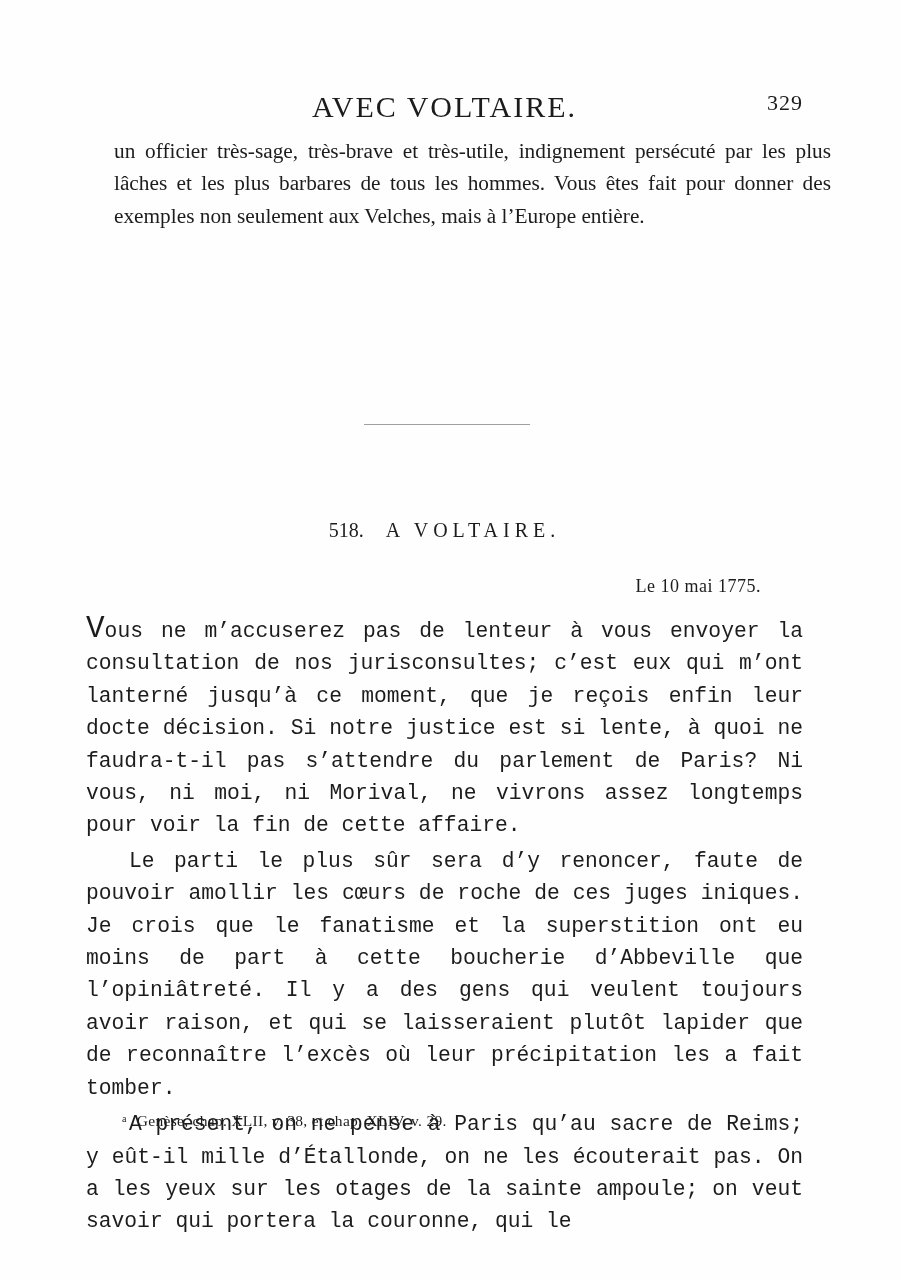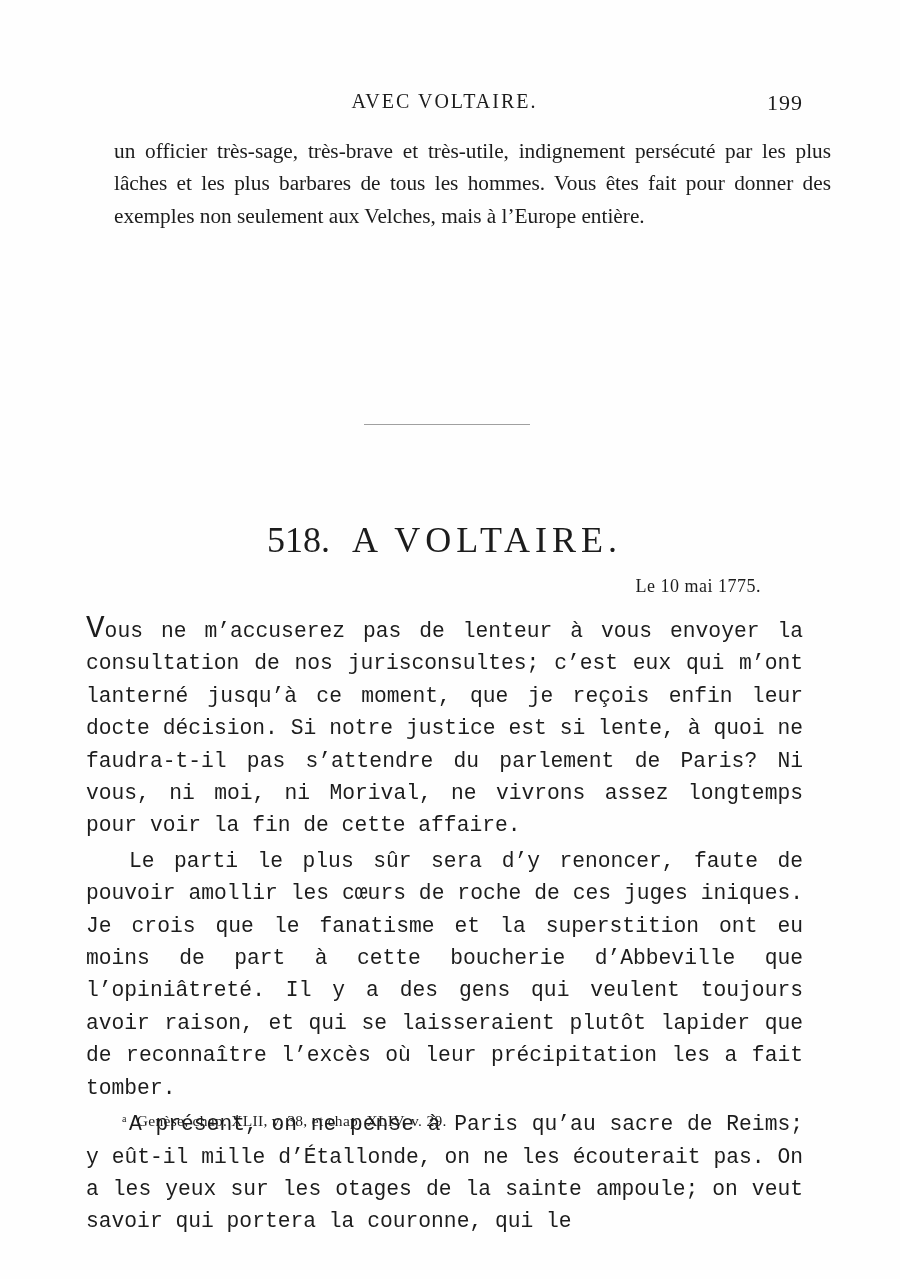--- a/index.html
+++ b/index.html
@@ -7,54 +7,54 @@
       width: 900px; height: 1279px; background: #fefefe; color: #1c1c1c;
       font-family: "Liberation Serif", "DejaVu Serif", serif;
       position: relative; overflow: hidden;
     }
     .page { position: absolute; left: 86px; top: 0; width: 717px; }
     .running-head {
       position: absolute; top: 88px; left: 0; width: 717px; height: 30px;
     }
     .running-title {
       position: absolute; left: 0; width: 717px; text-align: center;
-      font-size: 20px; letter-spacing: 2px; top: 2px;
+      font-size: 30px; letter-spacing: 2px; top: 2px;
     }
     .page-number { position: absolute; right: 0; top: 2px; font-size: 22px; letter-spacing: 1px; }
     .block { position: absolute; left: 0; width: 717px; }
     .para {
       font-size: 21.3px; line-height: 32.4px; text-align: justify; margin: 0;
       text-align-last: left;
     }
     .para.indent { text-indent: 43px; }
     .sup { font-size: 11px; vertical-align: 8px; margin-left: 3px; }
     .rule {
       position: absolute; left: 278px; top: 424px; width: 166px; height: 1px; background: #a0a0a0;
     }
     .letter-heading {
       position: absolute; top: 519px; left: 0; width: 717px; text-align: center;
-      font-size: 36px; letter-spacing: 1px;
+      font-size: 20px; letter-spacing: 1px;
     }
     .letter-heading .num { margin-right: 22px; letter-spacing: 0; }
     .letter-heading .title { letter-spacing: 5px; }
     .dateline { position: absolute; top: 576px; right: 42px; font-size: 18px; letter-spacing: 0.5px; }
     .dropcap { font-size: 31px; line-height: 0; }
     .footnote {
       position: absolute; top: 1112px; left: 36px; font-size: 15.5px; letter-spacing: 0.3px; text-align: center;
     }
     .footnote .mark { font-size: 10px; vertical-align: 4px; margin-right: 10px; }
   </style>
 </head>
 <body>
 
 <div class="page">
 
   <div class="running-head">
     <div class="running-title">AVEC VOLTAIRE.</div>
-    <div class="page-number">199</div>
+    <div class="page-number">329</div>
   </div>
 
   <div class="block" style="top:135px;margin-left:28px;">
     <p class="para">un officier très-sage, très-brave et très-utile, indignement persécuté par les plus lâches et les plus barbares de tous les hommes. Vous êtes fait pour donner des exemples non seulement aux Velches, mais à l’Europe entière.</p>
   </div>
 
   <div class="rule"></div>
 
   <div class="letter-heading">
     <span class="num">518.</span><span class="title">A VOLTAIRE.</span>

